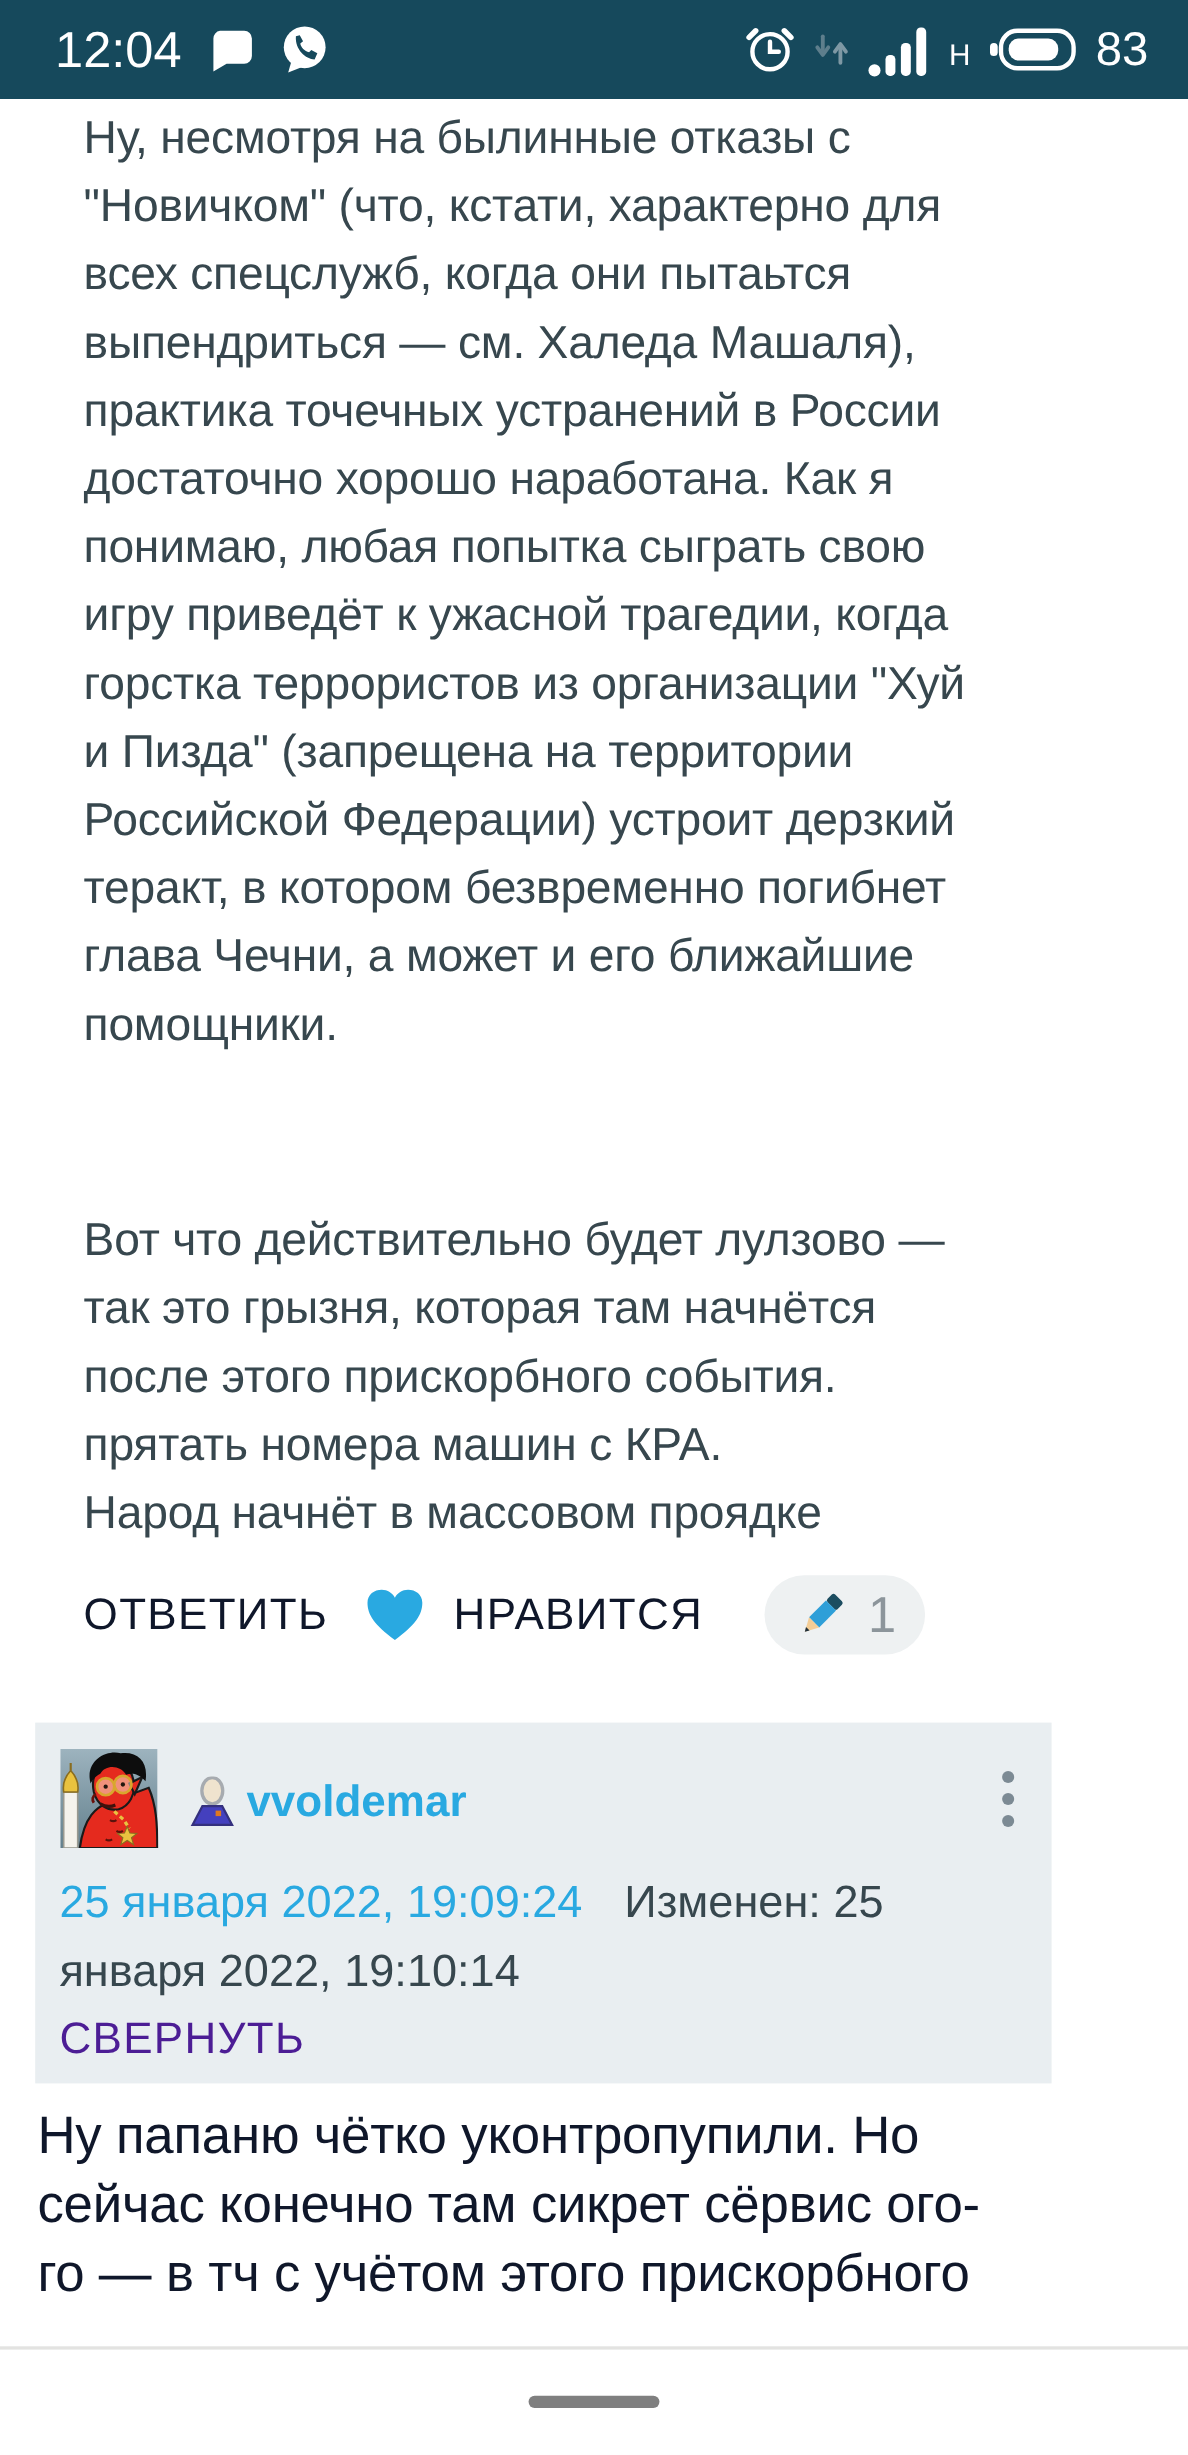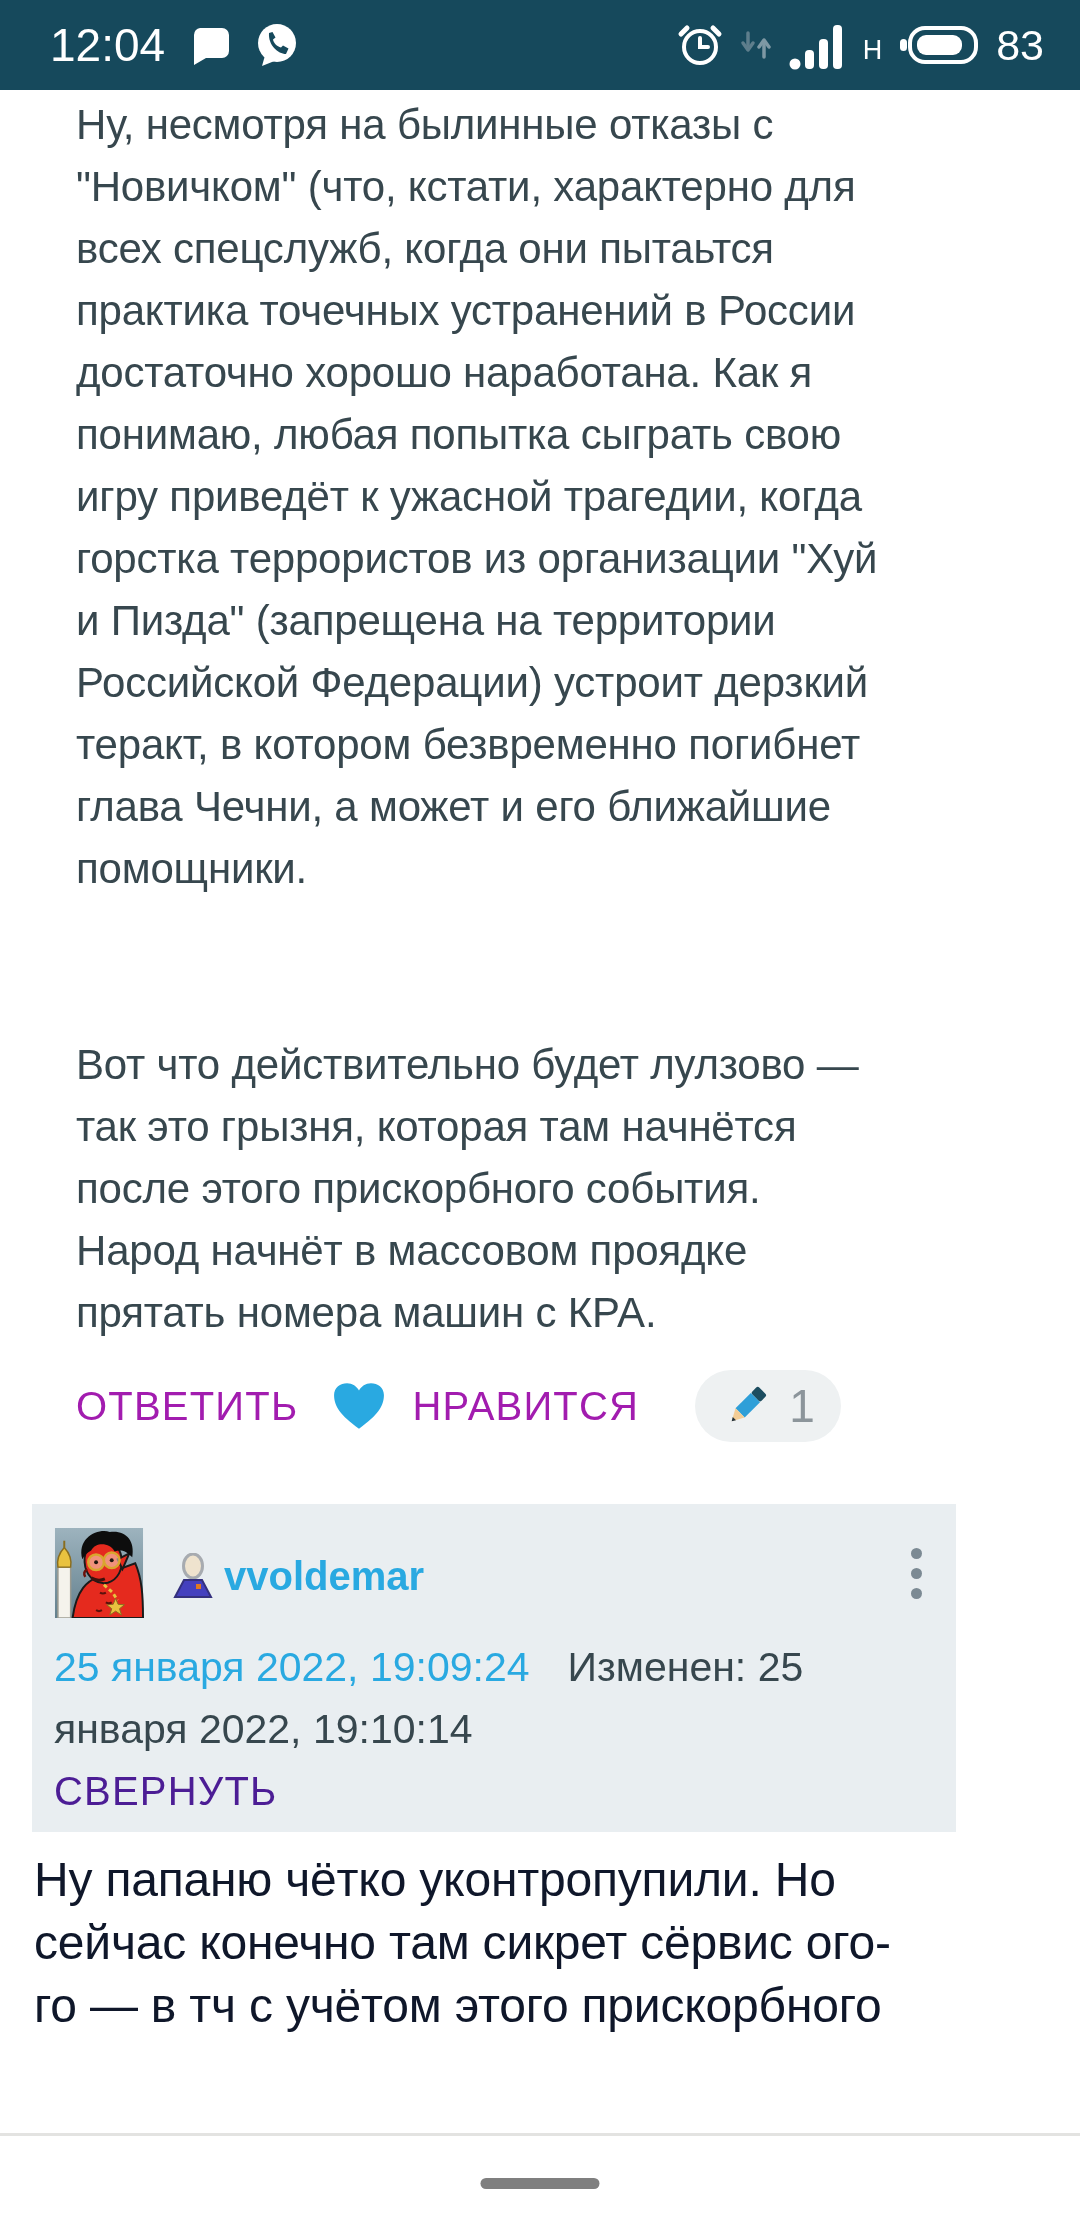--- a/index.html
+++ b/index.html
@@ -19,21 +19,21 @@
   .sb-h{font-size:27px;color:#fff;margin:10px 0 0 -4px;}
   .sb-pct{font-size:43px;font-weight:500;}
   
   .content{padding:0 60px 0 76px;color:#37474E;}
   .para{font-size:42px;line-height:62px;letter-spacing:-0.2px;white-space:nowrap;}
   .para-1{margin-top:4px;}
   .para-2{margin-top:134px;}
   
   .actions{display:flex;align-items:center;margin:26px 0 0 0;height:72px;}
   .action-link{
-    color:#a21caf;font-size:40px;letter-spacing:1.2px;line-height:1;
+    color:#0f172a;font-size:40px;letter-spacing:1.2px;line-height:1;
     text-decoration:none;cursor:pointer;
   }
   .heart{margin:0 26px 0 34px;display:flex;}
   .edit-pill{
     margin-left:56px;height:72px;min-width:138px;border-radius:36px;
     background:#EEF1F2;display:flex;align-items:center;justify-content:center;
     gap:16px;padding:0 26px;box-sizing:border-box;cursor:pointer;
   }
   .edit-count{font-size:46px;color:#8C959B;line-height:1;}
   
@@ -129,37 +129,38 @@
       </span>
       <span class="sb-pct">83</span>
     </div>
   </div>
 
   <div class="content">
     <div class="para para-1">
         <div>Ну, несмотря на былинные отказы с</div>
         <div>"Новичком" (что, кстати, характерно для</div>
         <div>всех спецслужб, когда они пытаьтся</div>
+        <div>выпендриться — см. Халеда Машаля),</div>
         <div>практика точечных устранений в России</div>
         <div>достаточно хорошо наработана. Как я</div>
         <div>понимаю, любая попытка сыграть свою</div>
         <div>игру приведёт к ужасной трагедии, когда</div>
         <div>горстка террористов из организации "Хуй</div>
         <div>и Пизда" (запрещена на территории</div>
         <div>Российской Федерации) устроит дерзкий</div>
         <div>теракт, в котором безвременно погибнет</div>
         <div>глава Чечни, а может и его ближайшие</div>
         <div>помощники.</div>
       </div>
     <div class="para para-2">
         <div>Вот что действительно будет лулзово —</div>
         <div>так это грызня, которая там начнётся</div>
         <div>после этого прискорбного события.</div>
+        <div>прятать номера машин с КРА.</div>
         <div>Народ начнёт в массовом проядке</div>
-        <div>прятать номера машин с КРА.</div>
       </div>
 
     <div class="actions">
       <a class="action-link">ОТВЕТИТЬ</a>
       <span class="heart">
         <svg width="54" height="50" viewBox="0 0 52 48">
           <path fill="#29A9E1" d="M26 46C8 33 2 24 2 13.5C2 6 8 2 14.5 2C19.5 2 24 5 26 9C28 5 32.5 2 37.5 2C44 2 50 6 50 13.5C50 24 44 33 26 46Z"></path>
         </svg>
       </span>
       <a class="action-link">НРАВИТСЯ</a>

